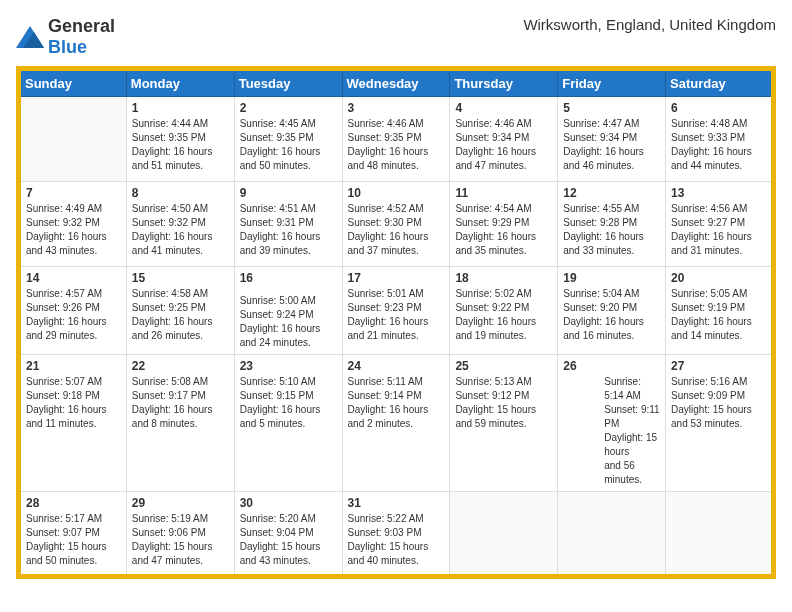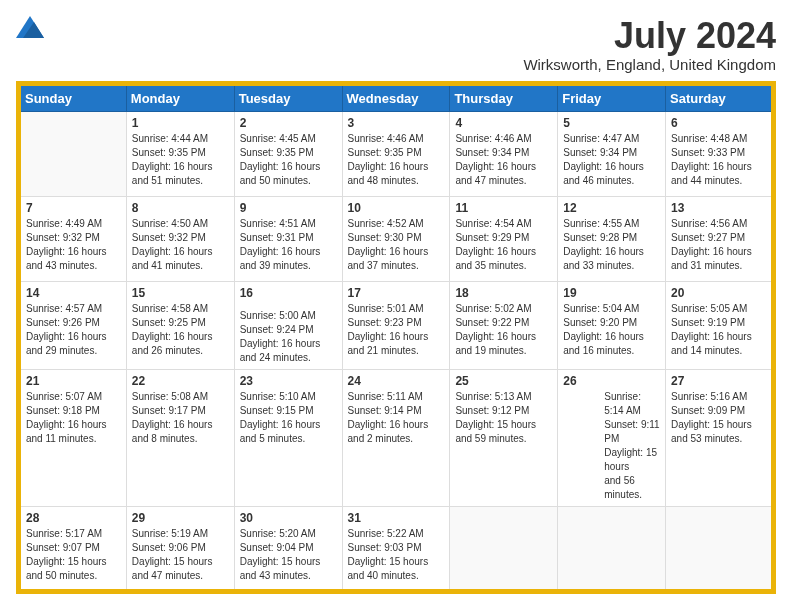--- a/index.html
+++ b/index.html
@@ -82,23 +82,26 @@
   </style>
 </head>
 <body>
 
 <div class="header-area">
   <div class="logo">
     <svg class="logo-icon" viewBox="0 0 28 22" xmlns="http://www.w3.org/2000/svg">
       <polygon points="0,22 14,0 28,22" fill="#2176c7"></polygon>
       <polygon points="7,22 18,6 28,22" fill="#1a5fa0"></polygon>
     </svg>
+    <div>
+      <span style="font-size:18px;font-weight:bold;color:#333;">General</span><br>
+      <span style="font-size:18px;font-weight:bold;color:#2176c7;">Blue</span>
+    </div>
   </div>
   <div class="title-area">
-    <div class="month-year">July 2024</div>
     <div class="location">Wirksworth, England, United Kingdom</div>
   </div>
 </div>
 
 <table class="calendar-table">
   <thead>
     <tr>
       <th>Sunday</th>
       <th>Monday</th>
       <th>Tuesday</th>

